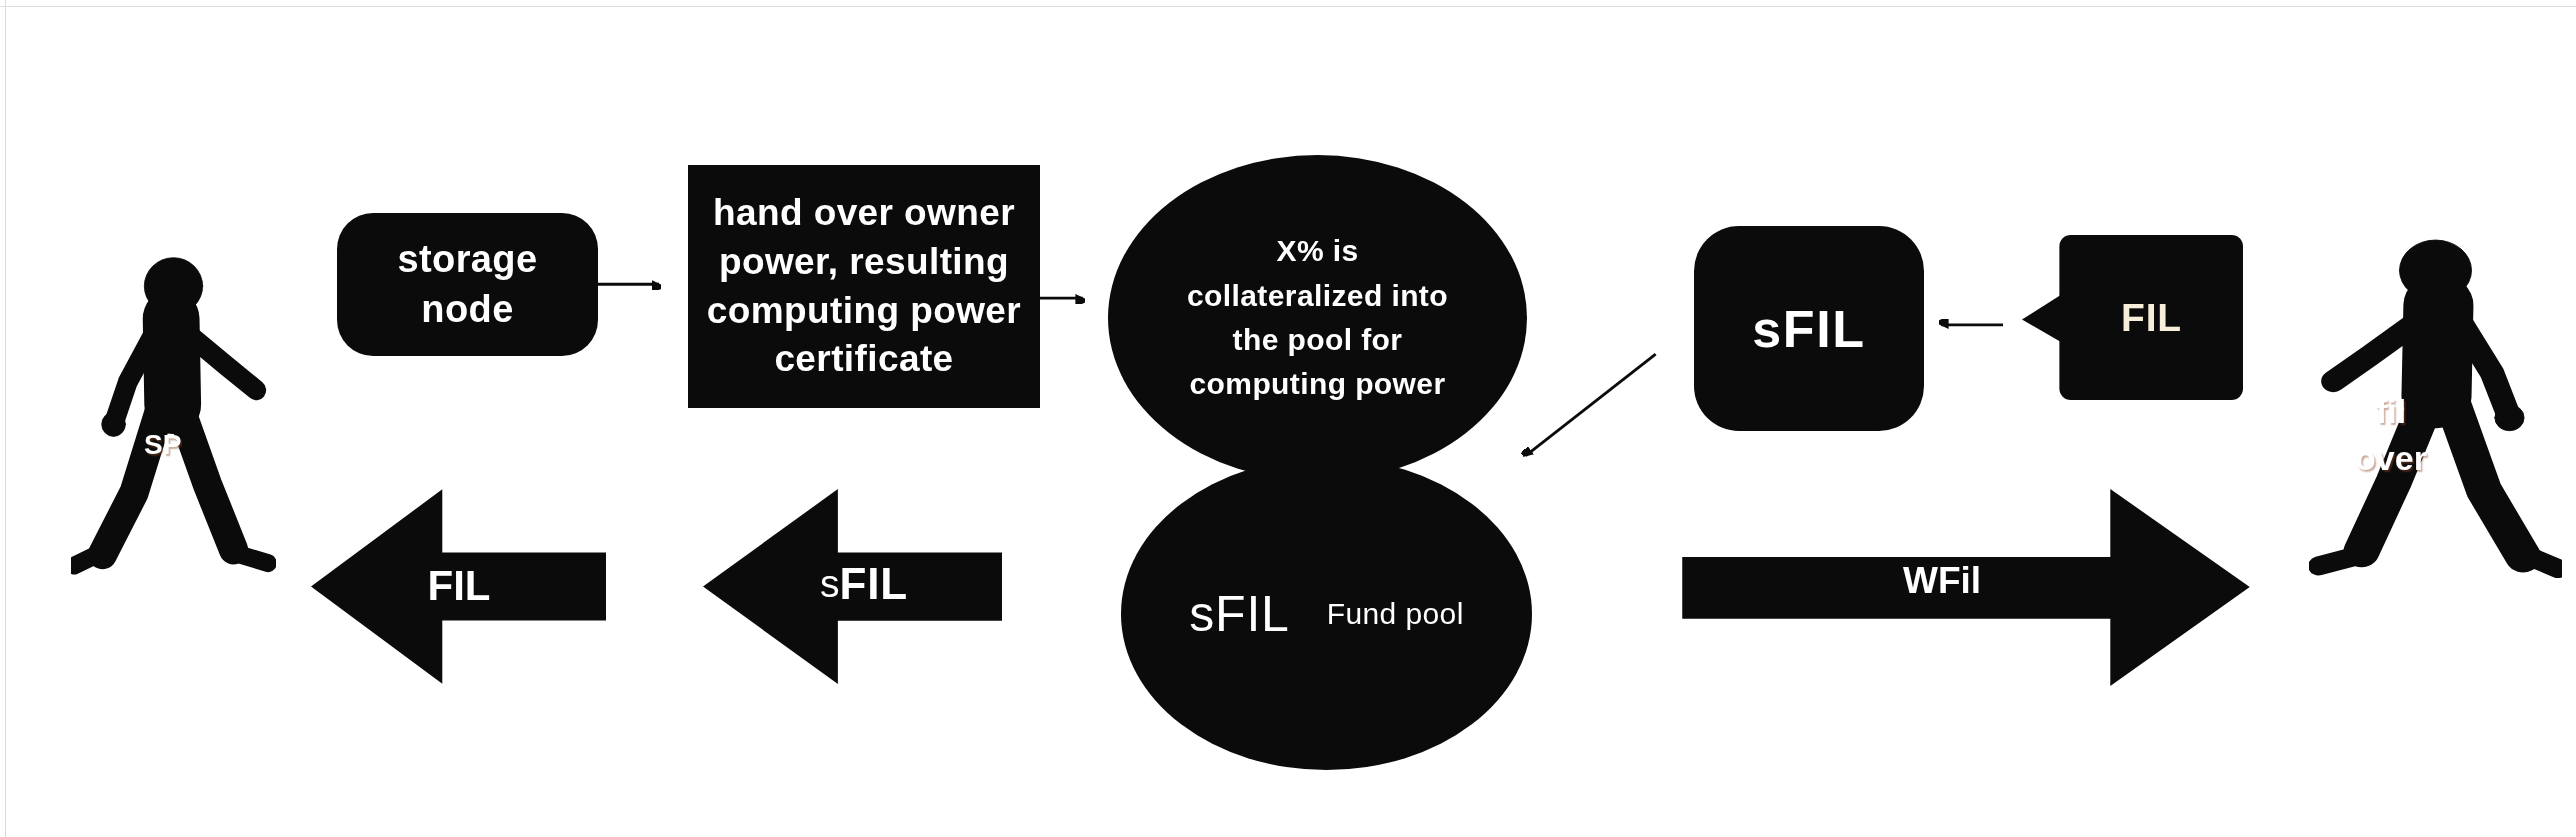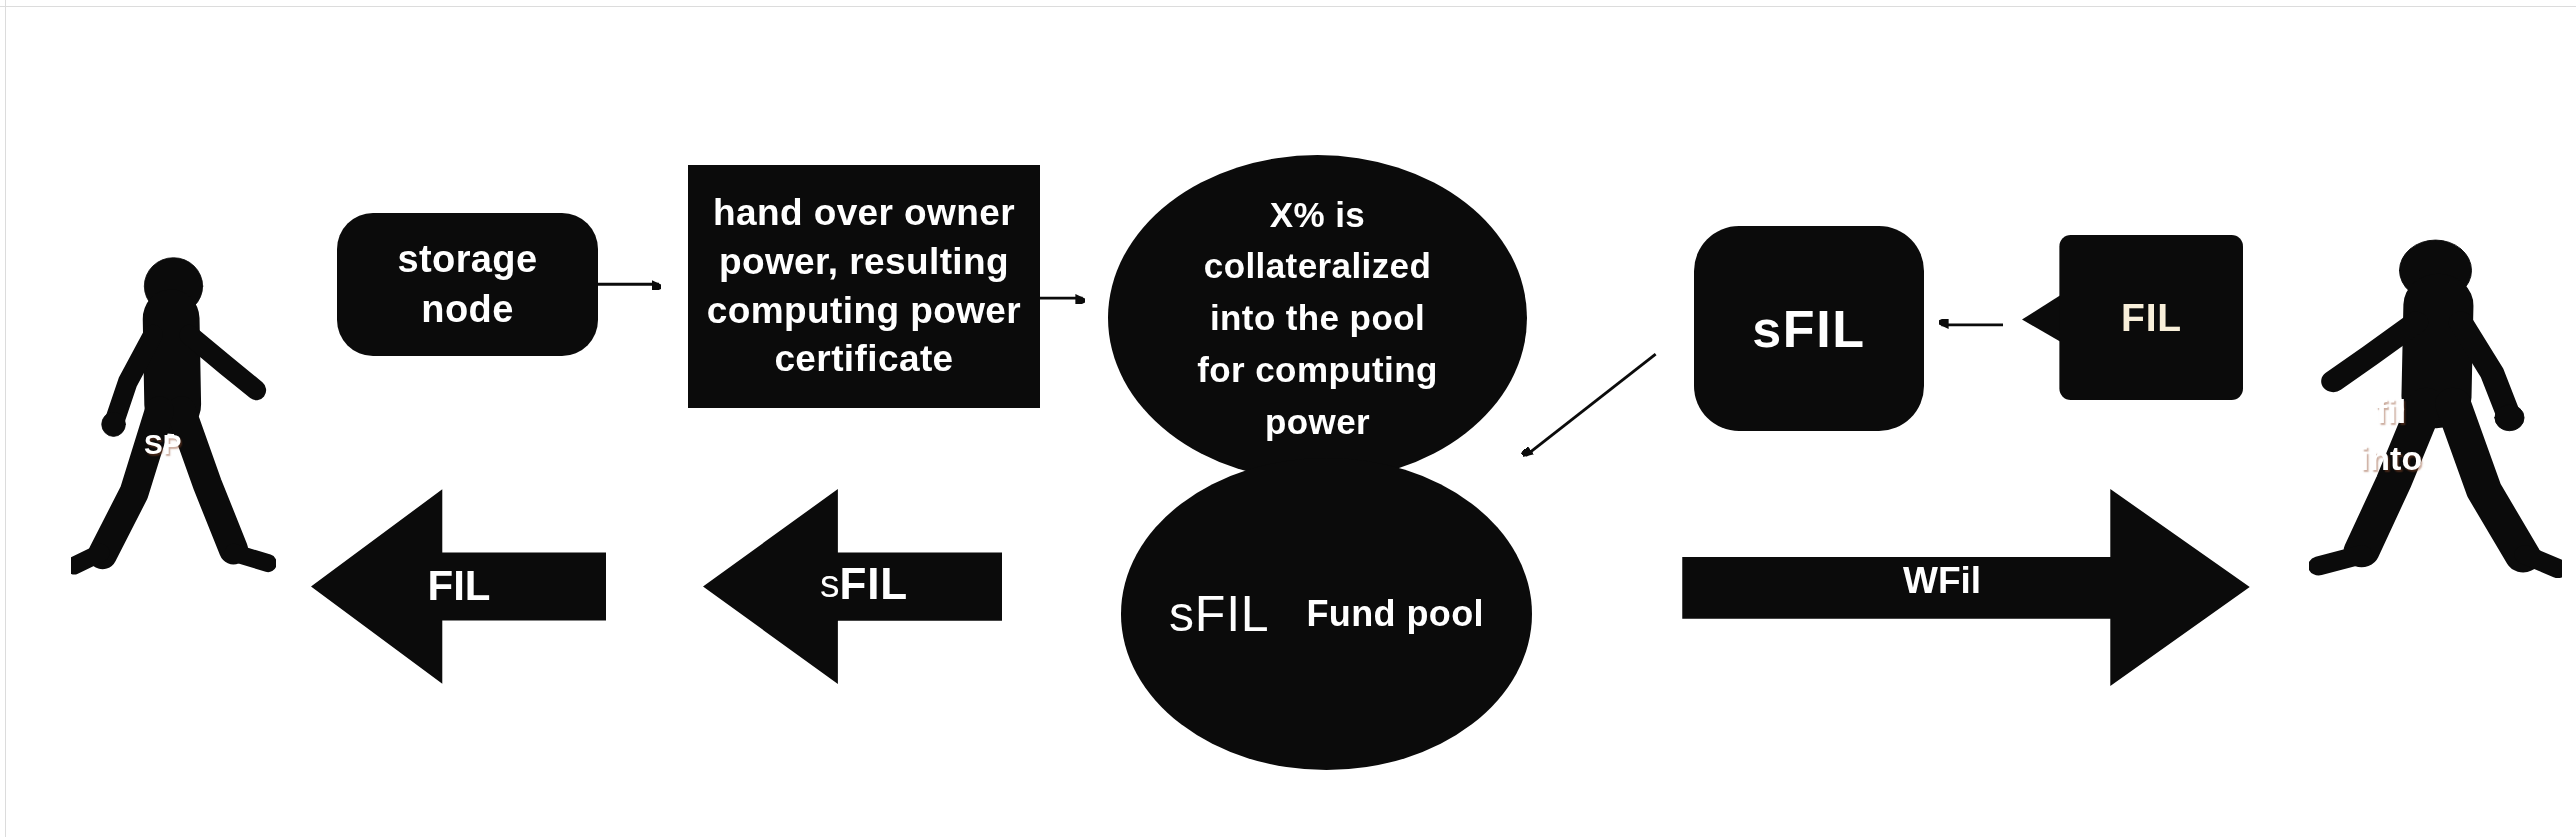--- a/index.html
+++ b/index.html
@@ -29,26 +29,26 @@
   .ellipse { border-radius: 50%; }
   .heavy { font-weight: 900; letter-spacing: 0.4px; }
 
   .storage-node { left: 325px; top: 213px; width: 261px; height: 143px; border-radius: 36px;
                   font-size: 38px; line-height: 1.30; }
   .storage-node .inner { width: 203px; }
   .handover { left: 676px; top: 165px; width: 352px; height: 243px;
               font-size: 37px; line-height: 1.32; }
   .handover .inner { width: 334px; }
   .pool-top { left: 1096px; top: 155px; width: 419px; height: 326px;
-              font-size: 35px; line-height: 1.48; }
+              font-size: 30px; line-height: 1.48; }
   .pool-top .inner { width: 268px; }
   .pool-bottom { left: 1109px; top: 458px; width: 411px; height: 312px; }
   .pool-bottom .row { display: flex; align-items: center; gap: 37px; }
   .pool-bottom .sfil { font-size: 50px; font-weight: 400; letter-spacing: 0.8px; }
-  .pool-bottom .fund { font-size: 36px; font-weight: 700; }
+  .pool-bottom .fund { font-size: 30px; font-weight: 400; }
   .sfil-token { left: 1682px; top: 226px; width: 230px; height: 205px; border-radius: 45px;
                 font-size: 52px; font-weight: 700; letter-spacing: 1.6px; }
   .fil-callout-label { left: 2060px; top: 235px; width: 183px; height: 165px;
                        display: flex; align-items: center; justify-content: center;
                        color: #f8efda; font-size: 39px; font-weight: 900; letter-spacing: 0.8px; }
 
   
   .flow-label { color: #ffffff; display: flex; align-items: center; justify-content: center; }
   .lbl-fil  { left: 406px;  top: 560px; width: 106px; height: 52px; font-size: 42px; font-weight: 900; }
   .lbl-sfil { left: 795px;  top: 558px; width: 138px; height: 52px; font-size: 44px; }
@@ -142,21 +142,21 @@
       <polyline points="104,102 72,160 56,206" fill="none" stroke-width="25"></polyline>
       <circle cx="54" cy="212" r="15"></circle>
       <polyline points="140,196 173,286 206,366" fill="none" stroke-width="37"></polyline>
       <polyline points="112,196 80,296 40,372" fill="none" stroke-width="37"></polyline>
       <line x1="206" y1="370" x2="250" y2="383" stroke-width="22"></line>
       <line x1="38" y1="370" x2="4" y2="386" stroke-width="22"></line>
     </g>
   </svg>
   <div class="abs actor-label lbl-holder">
     <div>fil</div>
-    <div>into</div>
+    <div>over</div>
   </div>
 
   <svg class="abs" style="left:311px; top:489px;" width="295" height="195" viewBox="0 0 364 240">
     <polygon fill="#0b0b0b" points="0,120 162,0 162,78 364,78 364,162 162,162 162,240"></polygon>
   </svg>
   <div class="abs flow-label lbl-fil">FIL</div>
 
   <svg class="abs" style="left:703px; top:489px;" width="299" height="195" viewBox="0 0 368 240">
     <polygon fill="#0b0b0b" points="0,120 166,0 166,78 368,78 368,162 166,162 166,240"></polygon>
   </svg>

